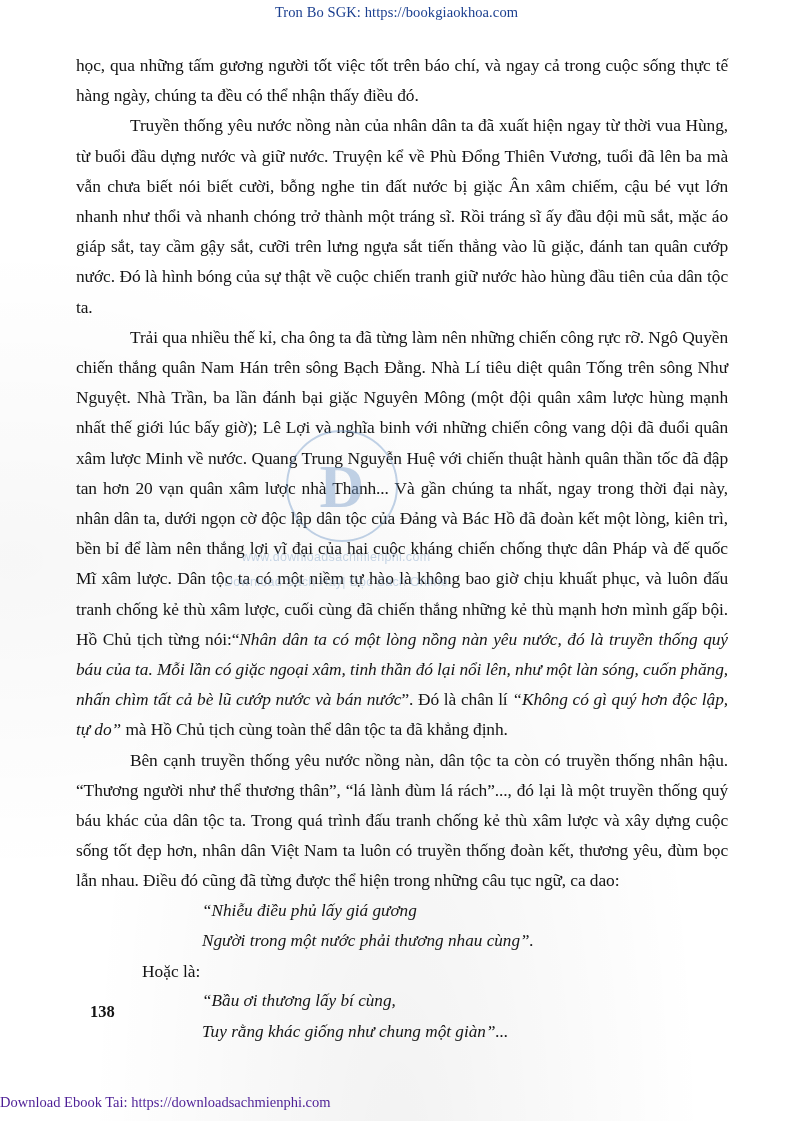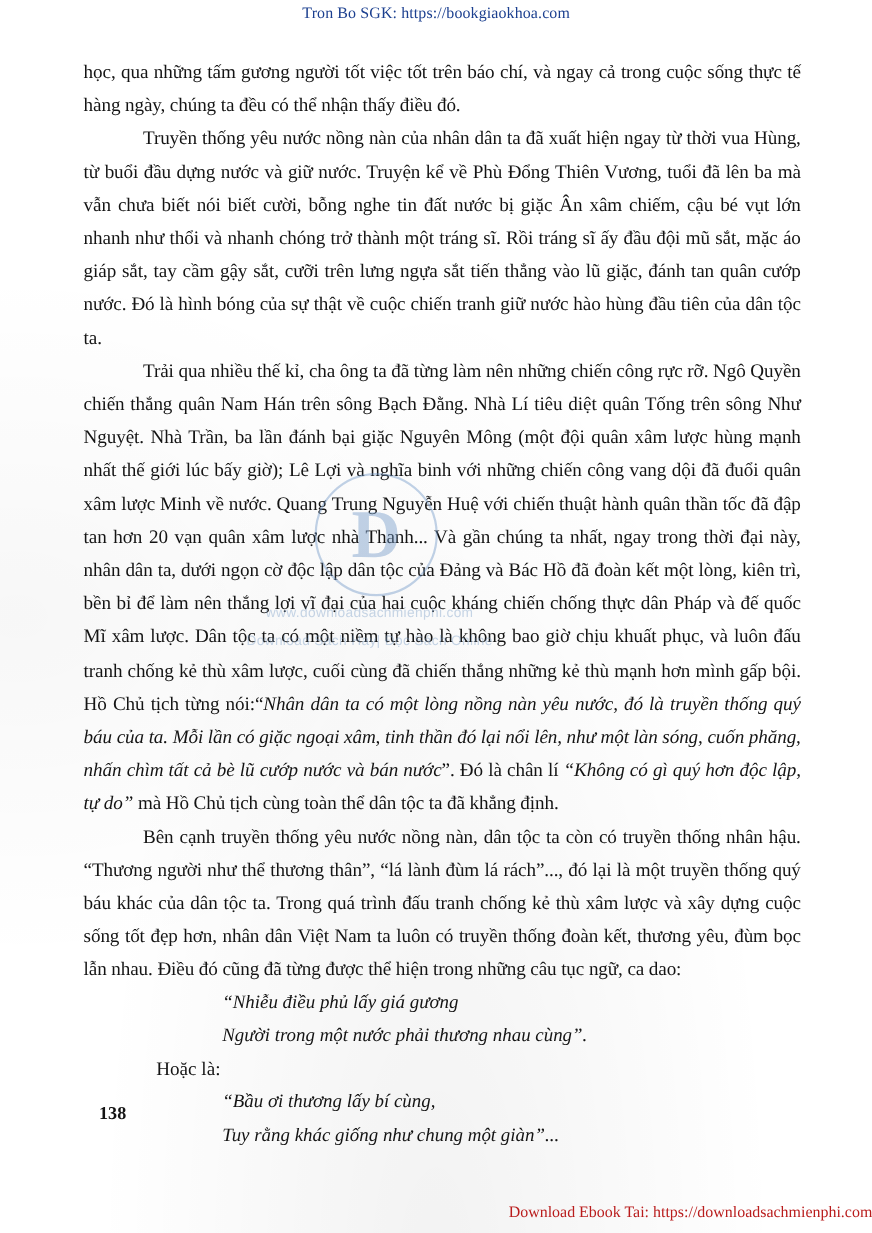--- a/index.html
+++ b/index.html
@@ -35,24 +35,24 @@
     color: #1b3f8f;
     letter-spacing: 0.1px;
   }
 
   
   .bottom-banner {
     position: absolute;
     bottom: 10px;
     left: 0;
     width: 100%;
-    text-align: right;
+    text-align: left;
     font-family: "Liberation Serif", serif;
     font-size: 14.5px;
-    color: #b91c1c;
+    color: #4c1d95;
   }
 
   
   .content {
     position: absolute;
     top: 50px;
     left: 76px;
     width: 652px;
     height: 1010px;
   }

